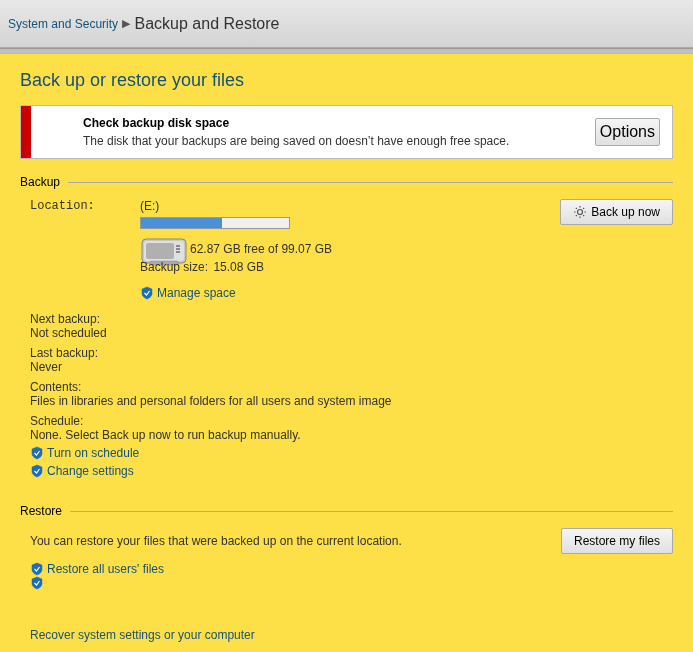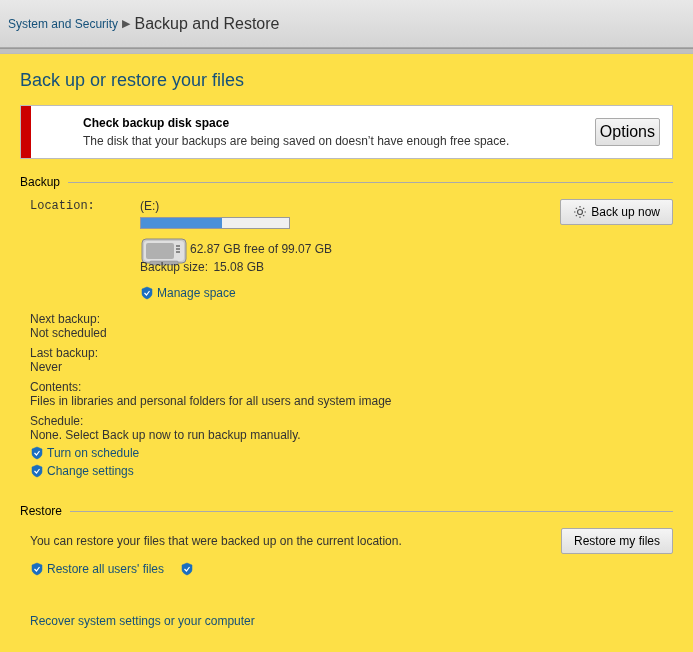--- a/index.html
+++ b/index.html
@@ -247,22 +247,22 @@
       border: 1px solid #aaa;
       cursor: pointer;
       font-size: 12px;
       color: #000;
       border-radius: 2px;
       white-space: nowrap;
     }
 
     .restore-links {
       display: flex;
-      flex-direction: row;
-      gap: 16px;
+      flex-direction: column;
+      gap: 0;
     }
 
     .recover-link {
       color: #15517a;
       cursor: pointer;
       text-decoration: none;
       font-size: 12px;
       margin-top: 28px;
       display: inline-block;
       padding-left: 10px;

